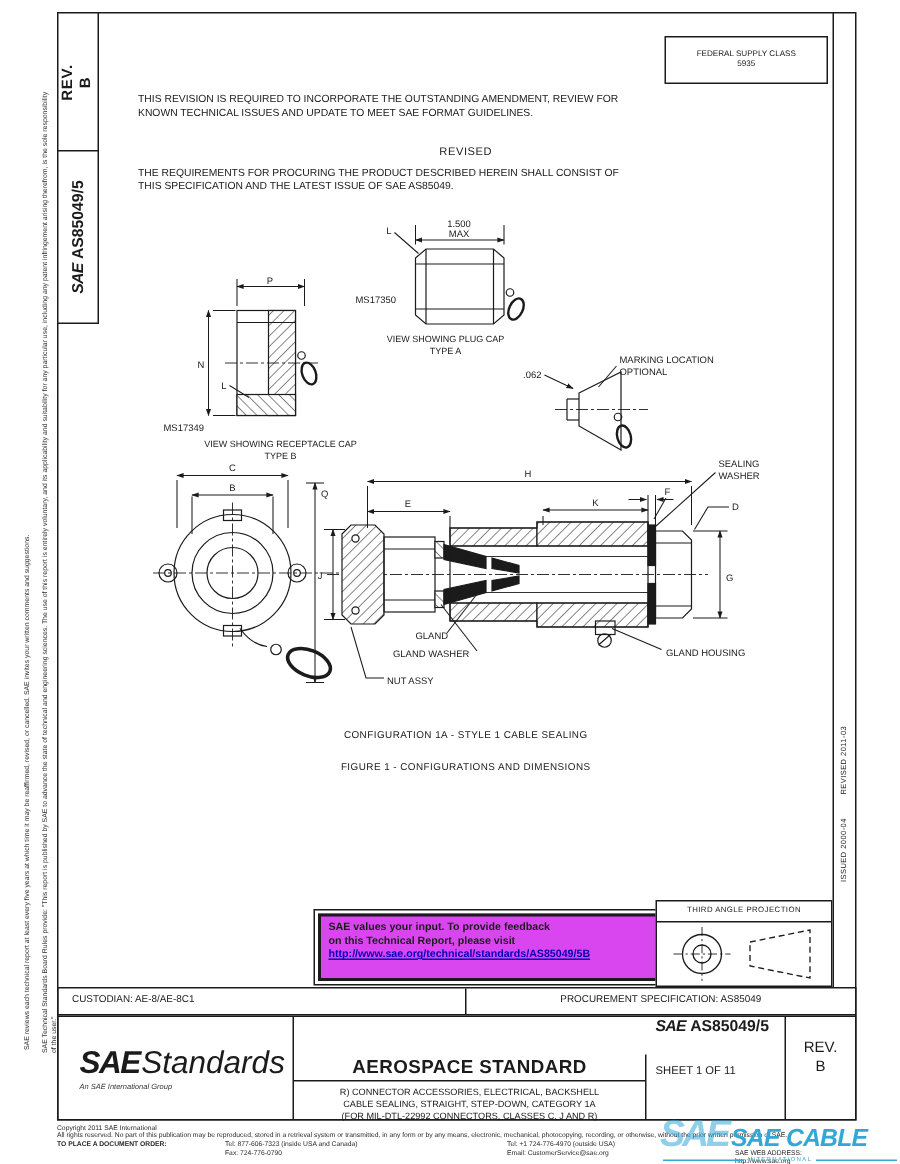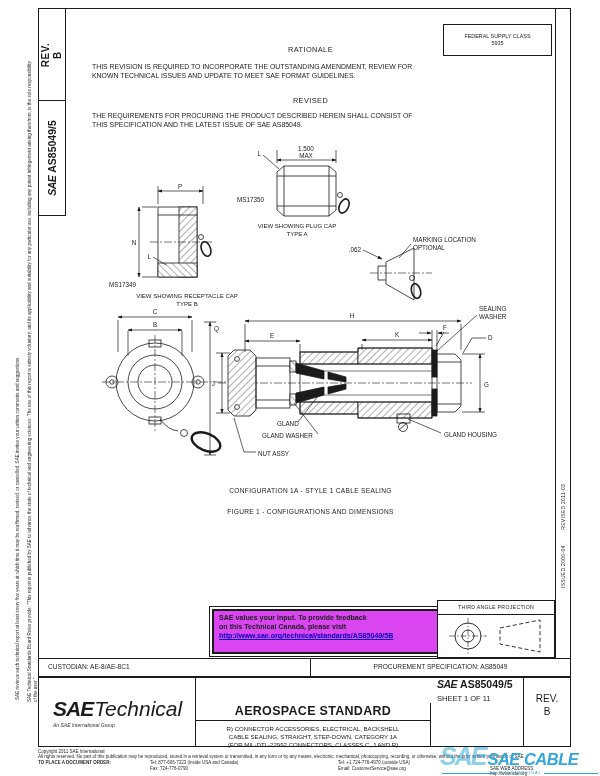--- a/index.html
+++ b/index.html
@@ -43,21 +43,21 @@
   .tb-cell{border-right:1.2px solid #1b1b1b;box-sizing:border-box;}
   .tb-logo{width:157px;display:flex;flex-direction:column;justify-content:center;padding-left:14px;}
   .tb-logo .big{font-size:21px;font-style:italic;}
   .tb-logo .big b{font-weight:900;letter-spacing:-1px;margin-right:1px;}
   .tb-logo .tag{font-size:5px;font-style:italic;color:#333;margin-top:1px;}
   .tb-main{width:235px;display:flex;flex-direction:column;margin-top:25px;}
   .tb-head{font-weight:bold;font-size:12.5px;text-align:center;line-height:17px;height:17px;border-bottom:1.2px solid #1b1b1b;letter-spacing:.3px;}
   .tb-desc{font-size:6.1px;line-height:7.8px;text-align:center;padding-top:4px;}
   .tb-doc{width:93px;padding:0 0 0 6px;}
   .tb-doc .num{font-weight:bold;font-size:10.5px;}
-  .tb-doc .sheet{font-size:7.5px;margin-top:4px;}
+  .tb-doc .sheet{font-size:7.5px;margin-top:19px;}
   .tb-rev{flex:1;border-right:none;text-align:center;font-size:10px;line-height:13px;padding-top:14px;}
   
   .copy{left:38px;top:749px;width:533px;font-size:4.5px;line-height:5.4px;color:#2a2a2a;}
   .copy-grid{display:flex;margin-top:.5px;}
   .cg1{width:112px;font-weight:bold;}
   .cg2{width:188px;}
   .cg3{width:152px;}
   .cg4{flex:1;}
   
   .wm{left:440px;top:742px;width:160px;color:#33a8d8;z-index:5;}
@@ -274,31 +274,30 @@
   <div class="vrot issued-rot z2">
     <span>ISSUED 2000-04</span>
     <span>REVISED 2011-03</span>
   </div>
 
   <div class="abs fsc-box z2">
     <div>FEDERAL SUPPLY CLASS</div>
     <div>5935</div>
   </div>
 
-  <div class="abs sec-title z2" style="top:45px;">RATIONALE</div>
   <div class="abs body-text z2" style="top:63px;">THIS REVISION IS REQUIRED TO INCORPORATE THE OUTSTANDING AMENDMENT,  REVIEW FOR KNOWN TECHNICAL ISSUES AND UPDATE TO MEET SAE FORMAT GUIDELINES.</div>
   <div class="abs sec-title z2" style="top:96px;">REVISED</div>
   <div class="abs body-text z2" style="top:112px;">THE REQUIREMENTS FOR PROCURING THE PRODUCT DESCRIBED HEREIN SHALL CONSIST OF THIS SPECIFICATION AND THE LATEST ISSUE OF SAE AS85049.</div>
 
   <div class="abs cap z2" style="top:487px;">CONFIGURATION 1A - STYLE 1 CABLE SEALING</div>
   <div class="abs cap z2" style="top:508px;">FIGURE 1 - CONFIGURATIONS AND DIMENSIONS</div>
 
   <div class="abs feedback z2">
     <div>SAE values your input. To provide feedback</div>
-    <div>on this Technical Canada, please visit</div>
+    <div>on this Technical Report, please visit</div>
     <a href="#">http://www.sae.org/technical/standards/AS85049/5B</a>
   </div>
 
   <div class="abs proj z2">
     <div class="proj-title">THIRD ANGLE PROJECTION</div>
     <svg width="116" height="42" viewBox="0 0 116 42">
       <g stroke="#1b1b1b" fill="none" stroke-width="0.9">
         <circle cx="30" cy="21" r="13"></circle>
           <circle cx="30" cy="21" r="6"></circle>
         <line x1="11" y1="21" x2="49" y2="21" stroke-dasharray="6 2 1.5 2" stroke-width="0.6"></line>
@@ -308,21 +307,21 @@
     </svg>
   </div>
 
   <div class="abs cust-row z2">
     <div class="cust-cell cust-left">CUSTODIAN: AE-8/AE-8C1</div>
     <div class="cust-cell cust-right">PROCUREMENT SPECIFICATION: AS85049</div>
   </div>
 
   <div class="abs tblock z2">
     <div class="tb-cell tb-logo">
-      <div class="big"><b>SAE</b><span>Technical</span></div>
+      <div class="big"><b>SAE</b><span>Standards</span></div>
       <div class="tag">An SAE International Group</div>
     </div>
     <div class="tb-cell tb-main">
       <div class="tb-head">AEROSPACE STANDARD</div>
       <div class="tb-desc">
         <div>R) CONNECTOR ACCESSORIES, ELECTRICAL, BACKSHELL</div>
         <div>CABLE SEALING, STRAIGHT, STEP-DOWN, CATEGORY 1A</div>
         <div>(FOR MIL-DTL-22992 CONNECTORS, CLASSES C, J AND R)</div>
       </div>
     </div>

